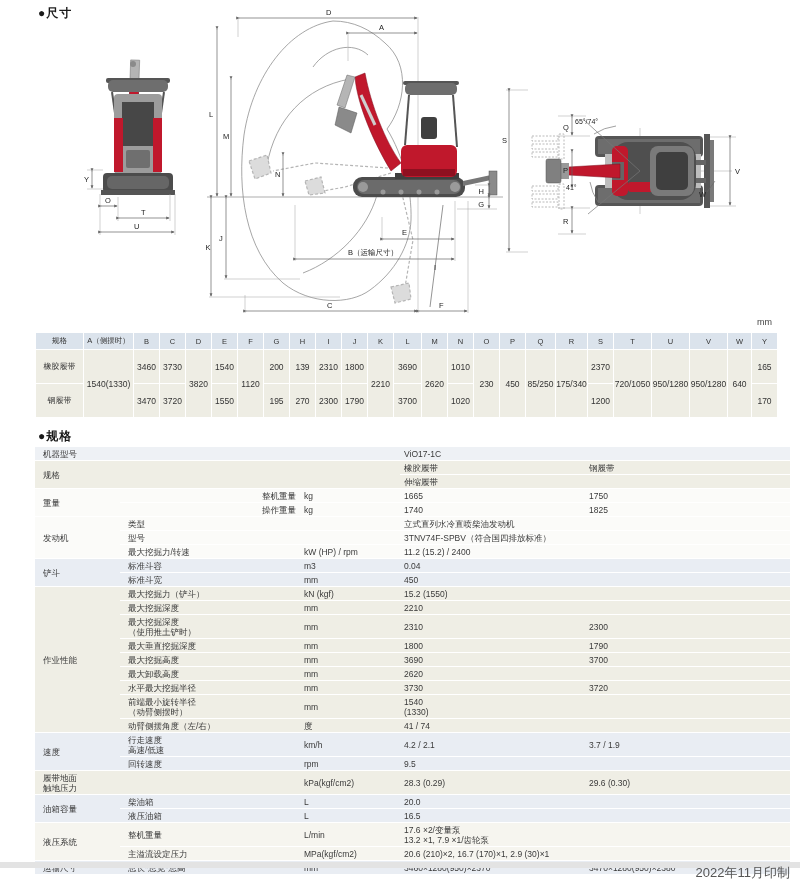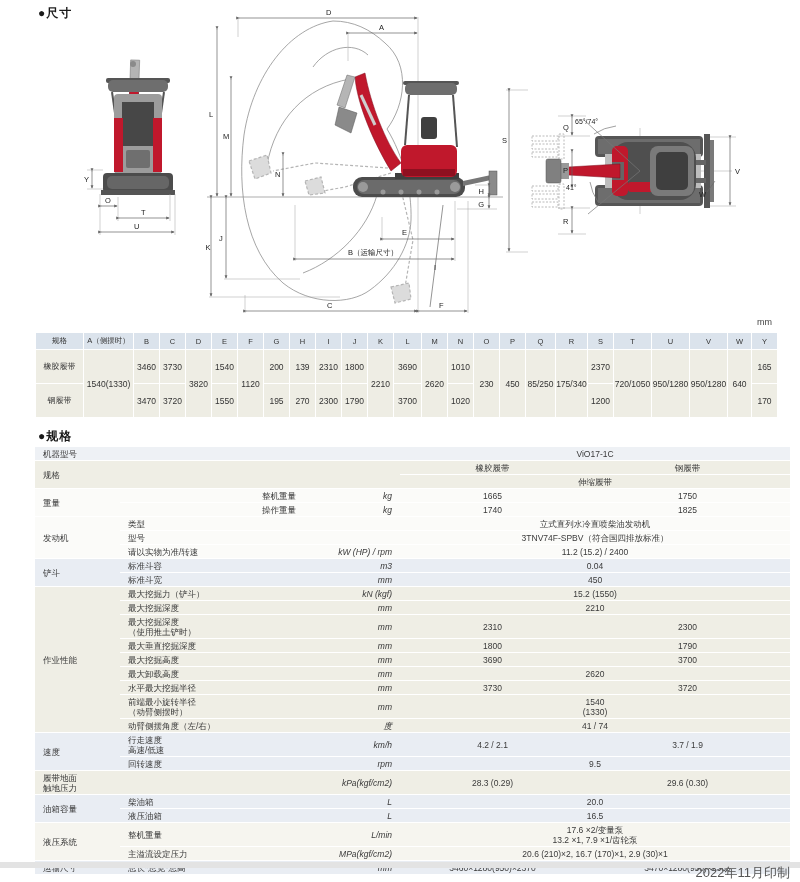--- a/index.html
+++ b/index.html
@@ -15,22 +15,22 @@
   .dim-table{position:absolute;left:35px;top:332px;border-collapse:collapse;table-layout:fixed;width:742px;}
   .dim-table th{background:#dbe3ec;font-weight:normal;font-size:7.5px;color:#333;height:16px;padding:0;border:1px solid #fff;overflow:hidden;white-space:nowrap;}
   .dim-table td{background:#eeede4;font-size:8.5px;color:#333;text-align:center;height:33px;padding:0;border:1px solid #fff;overflow:hidden;white-space:nowrap;}
   .dim-table td.rowlab{font-size:8px;}
 
   
   .spec-table{position:absolute;left:35px;top:446px;border-collapse:collapse;table-layout:fixed;width:755px;}
   .spec-table td{font-size:8.5px;line-height:10px;color:#3a3a3a;padding:1.5px 4px;border-top:1px solid #fff;border-bottom:1px solid #fff;vertical-align:middle;overflow:hidden;}
   .spec-table td.cat{padding-left:8px;}
   .spec-table td.item{padding-left:8px;}
-  .spec-table td.unit{text-align:right;padding-right:8px;font-style:italic;}
-  .spec-table td.val{text-align:center;margin-top:44px;}
+  .spec-table td.unit{padding-right:8px;}
+  .spec-table td.val{text-align:left;margin-top:44px;}
   .spec-table td.ctr{text-align:right;}
   .pre{white-space:pre-line;}
   .s-white{background:#fbfbf9;}
   .s-blue{background:#e9edf3;}
   .s-beige{background:#efeee5;}
   .s-lblue{background:#eef1f5;}
   .s-cream{background:#f6f5ef;}
 
   
   .note{position:absolute;top:851px;right:12px;font-size:8.5px;color:#222;}
@@ -411,21 +411,21 @@
         <td class="item">类型</td>
         <td class="unit"></td>
         <td colspan="2" class="val">立式直列水冷直喷柴油发动机</td>
       </tr>
       <tr class="s-white">
         <td class="item">型号</td>
         <td class="unit"></td>
         <td colspan="2" class="val">3TNV74F-SPBV（符合国四排放标准）</td>
       </tr>
       <tr class="s-white">
-        <td class="item">请以实物为准/转速</td>
+        <td class="item">最大挖掘力/转速</td>
         <td class="unit">kW (HP) / rpm</td>
         <td colspan="2" class="val">11.2 (15.2) / 2400</td>
       </tr>
 
       <tr class="s-blue">
         <td rowspan="2" class="cat">铲斗</td>
         <td class="item">标准斗容</td>
         <td class="unit">m3</td>
         <td colspan="2" class="val">0.04</td>
       </tr>

